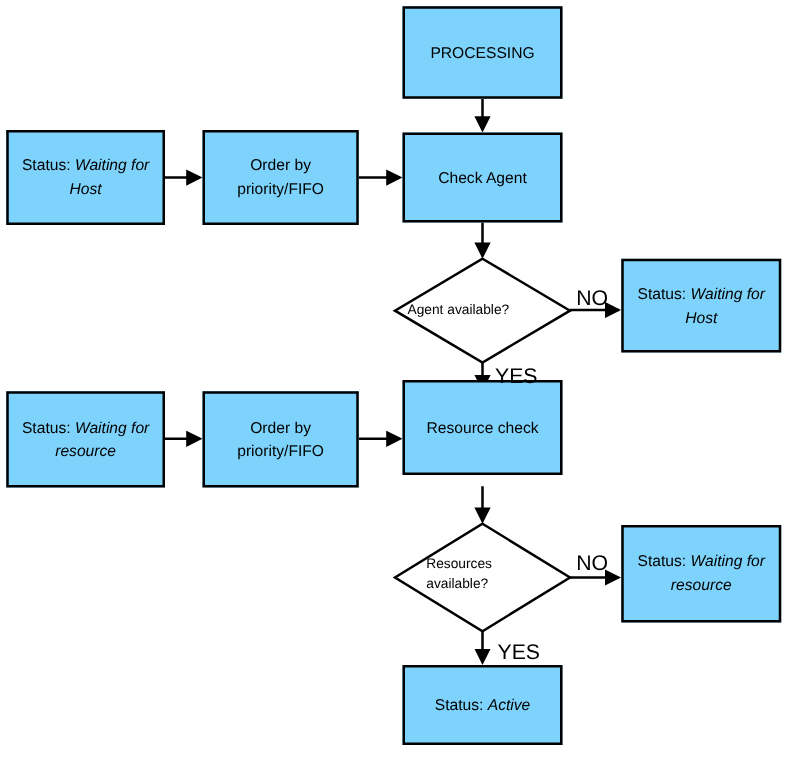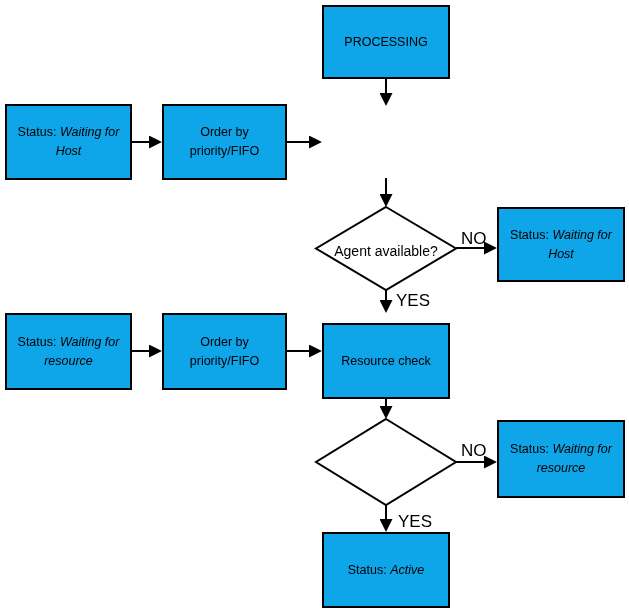--- a/index.html
+++ b/index.html
@@ -1,26 +1,26 @@
 <!DOCTYPE html>
 <html><head>
 <meta charset="utf-8">
 <style>
   * { box-sizing: border-box; margin: 0; padding: 0; }
   html, body { background: #ffffff; }
   body { font-family: "Liberation Sans", sans-serif; color: #000; }
   .canvas { position: relative; width: 629px; height: 610px; background: #ffffff; overflow: hidden; }
   .wires { position: absolute; left: 0; top: 0; width: 629px; height: 610px; }
   .node {
-    position: absolute; background: #0ea5e9; border: 2px solid #000000;
+    position: absolute; background: #7dd3fc; border: 2px solid #000000;
     display: flex; align-items: center; justify-content: center;
     text-align: center; font-size: 12.5px; line-height: 1.5; padding: 3px;
   }
   .node i { }
-  .dlabel { position: absolute; text-align: center; font-size: 14px; line-height: 1.45; }
+  .dlabel { position: absolute; text-align: left; font-size: 11px; line-height: 1.45; }
   .elabel { position: absolute; font-size: 17px; }
 </style>
 </head>
 <body>
 
 <div class="canvas">
 
   <svg class="wires" width="629" height="610" viewBox="0 0 629 610" aria-hidden="true">
     <defs>
       <marker id="ah" viewBox="0 0 10 10" refX="8.5" refY="5" markerWidth="6.5" markerHeight="6.5" orient="auto">
@@ -49,45 +49,49 @@
   </div>
 
   <div class="node" style="left:5px; top:104px; width:127px; height:76px;">
     <span><span>Status: </span><i>Waiting for Host</i></span>
   </div>
 
   <div class="node" style="left:162px; top:104px; width:125px; height:76px;">
     <span>Order by priority/FIFO</span>
   </div>
 
+  <div class="node" style="left:322px; top:106px; width:128px; height:72px;">
+    <span>Check Agent</span>
+  </div>
 
   <div class="node" style="left:497px; top:207px; width:128px; height:75px;">
     <span><span>Status: </span><i>Waiting for Host</i></span>
   </div>
 
   <div class="node" style="left:5px; top:313px; width:127px; height:77px;">
     <span><span>Status: </span><i>Waiting for resource</i></span>
   </div>
 
   <div class="node" style="left:162px; top:313px; width:125px; height:77px;">
     <span>Order by priority/FIFO</span>
   </div>
 
-  <div class="node" style="left:322px; top:323px; width:128px; height:76px;">
+  <div class="node" style="left:322px; top:304px; width:128px; height:76px;">
     <span>Resource check</span>
   </div>
 
   <div class="node" style="left:497px; top:420px; width:128px; height:78px;">
     <span><span>Status: </span><i>Waiting for resource</i></span>
   </div>
 
-  <div class="node" style="left:322px; top:532px; width:128px; height:76px;">
+  <div class="node" style="left:322px; top:532px; width:128px; height:64px;">
     <span><span>Status: </span><i>Active</i></span>
   </div>
 
   <div class="dlabel" style="left:326px; top:241px; width:120px;">Agent available?</div>
+  <div class="dlabel" style="left:341px; top:444px; width:90px;">Resources available?</div>
 
   <div class="elabel" style="left:461px; top:229px;">NO</div>
   <div class="elabel" style="left:396px; top:291px;">YES</div>
   <div class="elabel" style="left:461px; top:441px;">NO</div>
   <div class="elabel" style="left:398px; top:512px;">YES</div>
 
 </div>
 
 </body></html>

